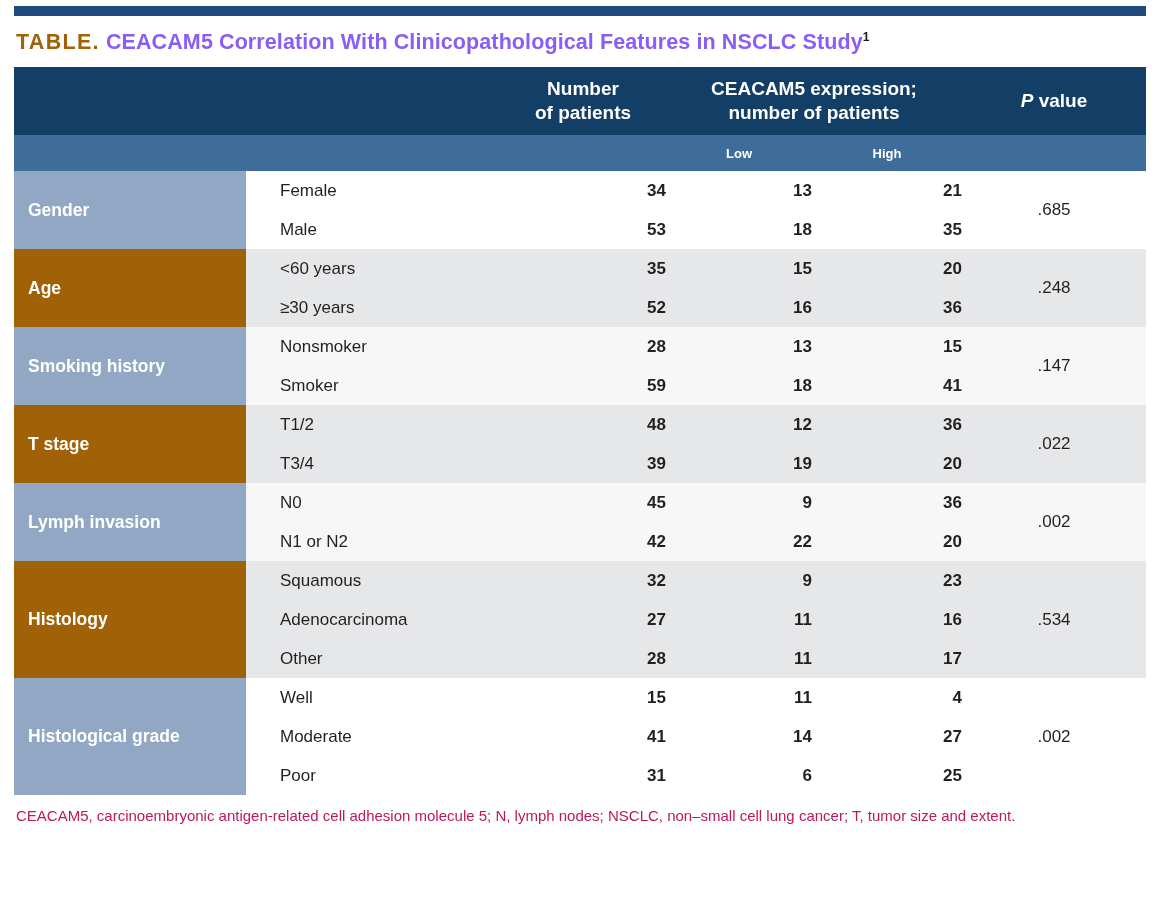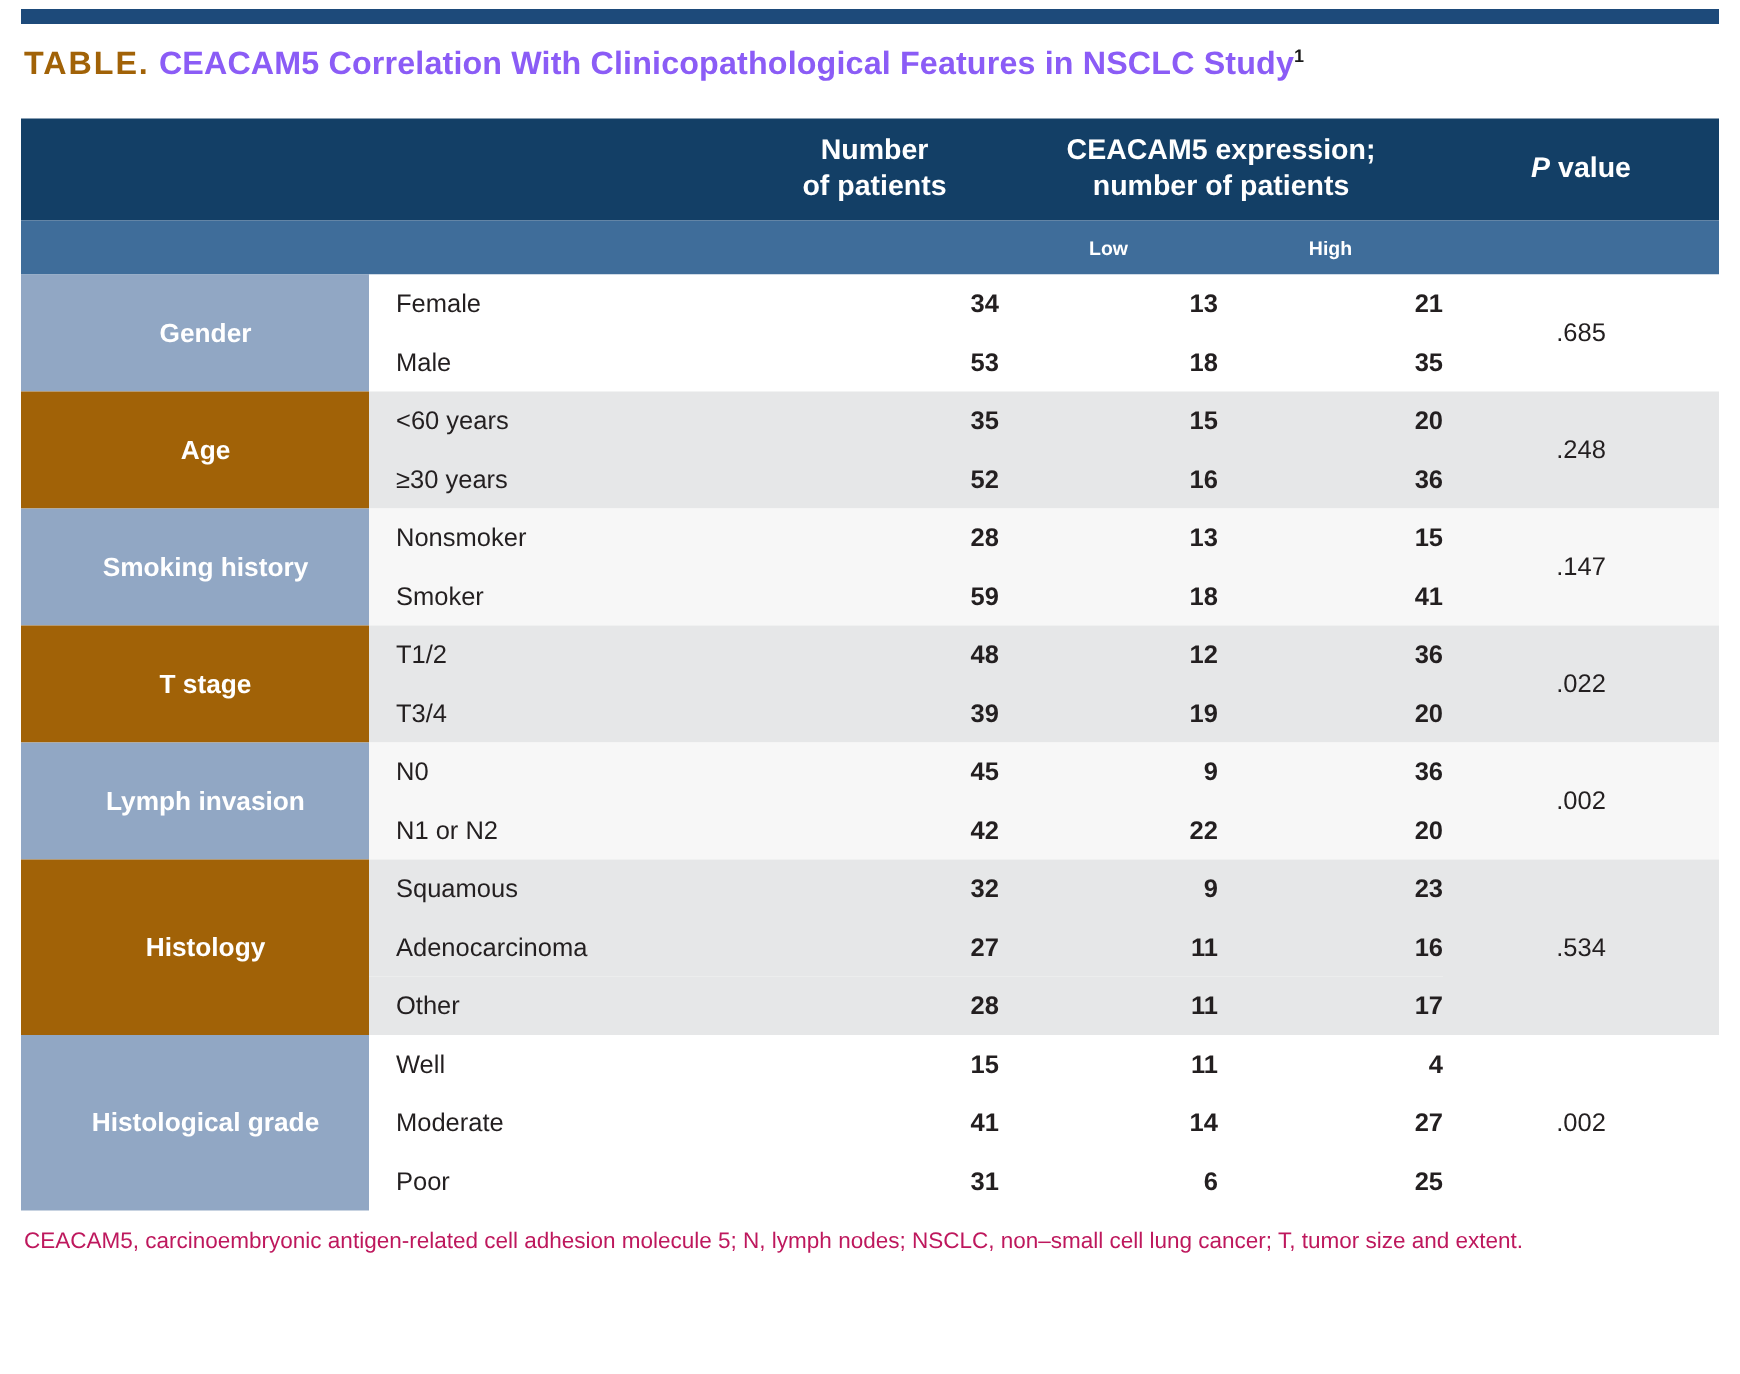--- a/index.html
+++ b/index.html
@@ -47,21 +47,20 @@
   .title-sup {
     font-size: 12px;
     vertical-align: super;
     font-weight: bold;
   }
   table.tbl {
     border-collapse: collapse;
     width: 1132px;
     table-layout: fixed;
     font-size: 17px;
-    margin-top: 12px;
   }
   table.tbl col.c-cat { width: 232px; }
   table.tbl col.c-sub { width: 254px; }
   table.tbl col.c-num { width: 166px; }
   table.tbl col.c-low { width: 146px; }
   table.tbl col.c-high { width: 150px; }
   table.tbl col.c-p { width: 184px; }
 
   thead th {
     background: #133f66;
@@ -87,28 +86,28 @@
     padding: 0;
     height: 39px;
     vertical-align: middle;
     font-size: 17px;
     color: #231f20;
   }
   td.cat {
     background: #91a7c4;
     color: #ffffff;
     font-weight: bold;
-    text-align: center;
+    text-align: left;
     padding-left: 14px;
     font-size: 17.5px;
     vertical-align: middle;
   }
   td.cat.alt { background: #a16207; }
   td.sub {
-    padding-left: 18px;
+    padding-left: 34px;
     text-align: left;
   }
   td.num, td.low, td.high { text-align: right; font-weight: bold; }
   td.pval { text-align: center; vertical-align: middle; }
 
   tr.band-a td.sub, tr.band-a td.num, tr.band-a td.low, tr.band-a td.high, tr.band-a td.pval { background: #ffffff; }
   tr.band-b td.sub, tr.band-b td.num, tr.band-b td.low, tr.band-b td.high, tr.band-b td.pval { background: #e6e7e8; }
   tr.band-c td.sub, tr.band-c td.num, tr.band-c td.low, tr.band-c td.high, tr.band-c td.pval { background: #f7f7f7; }
 
   .footnotes {

